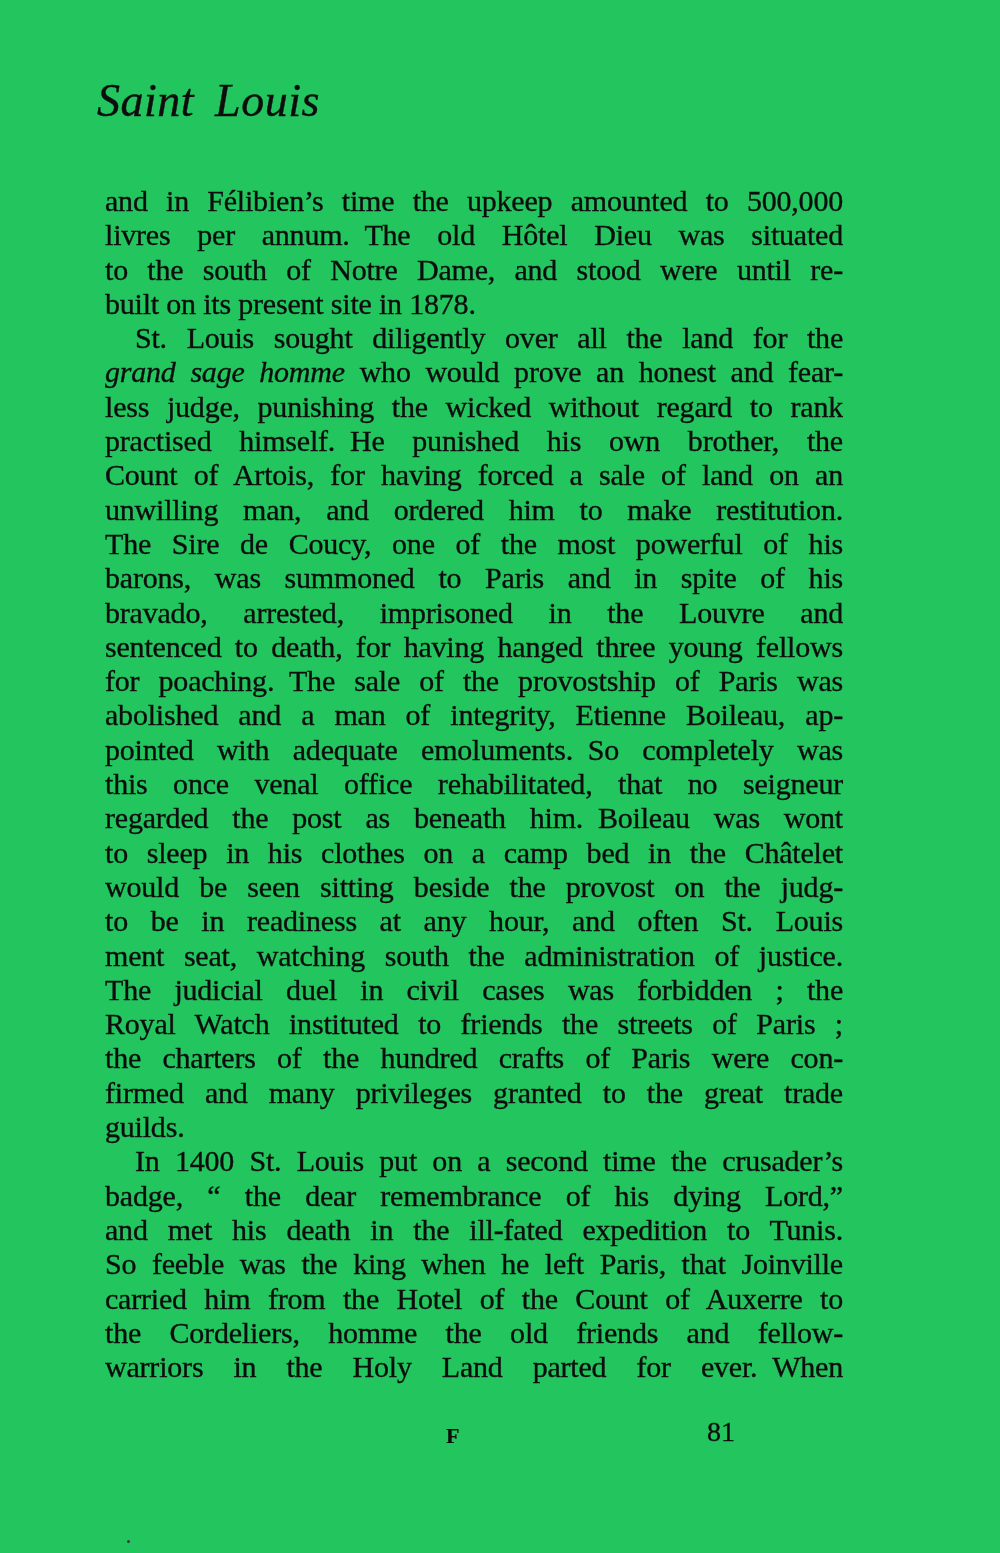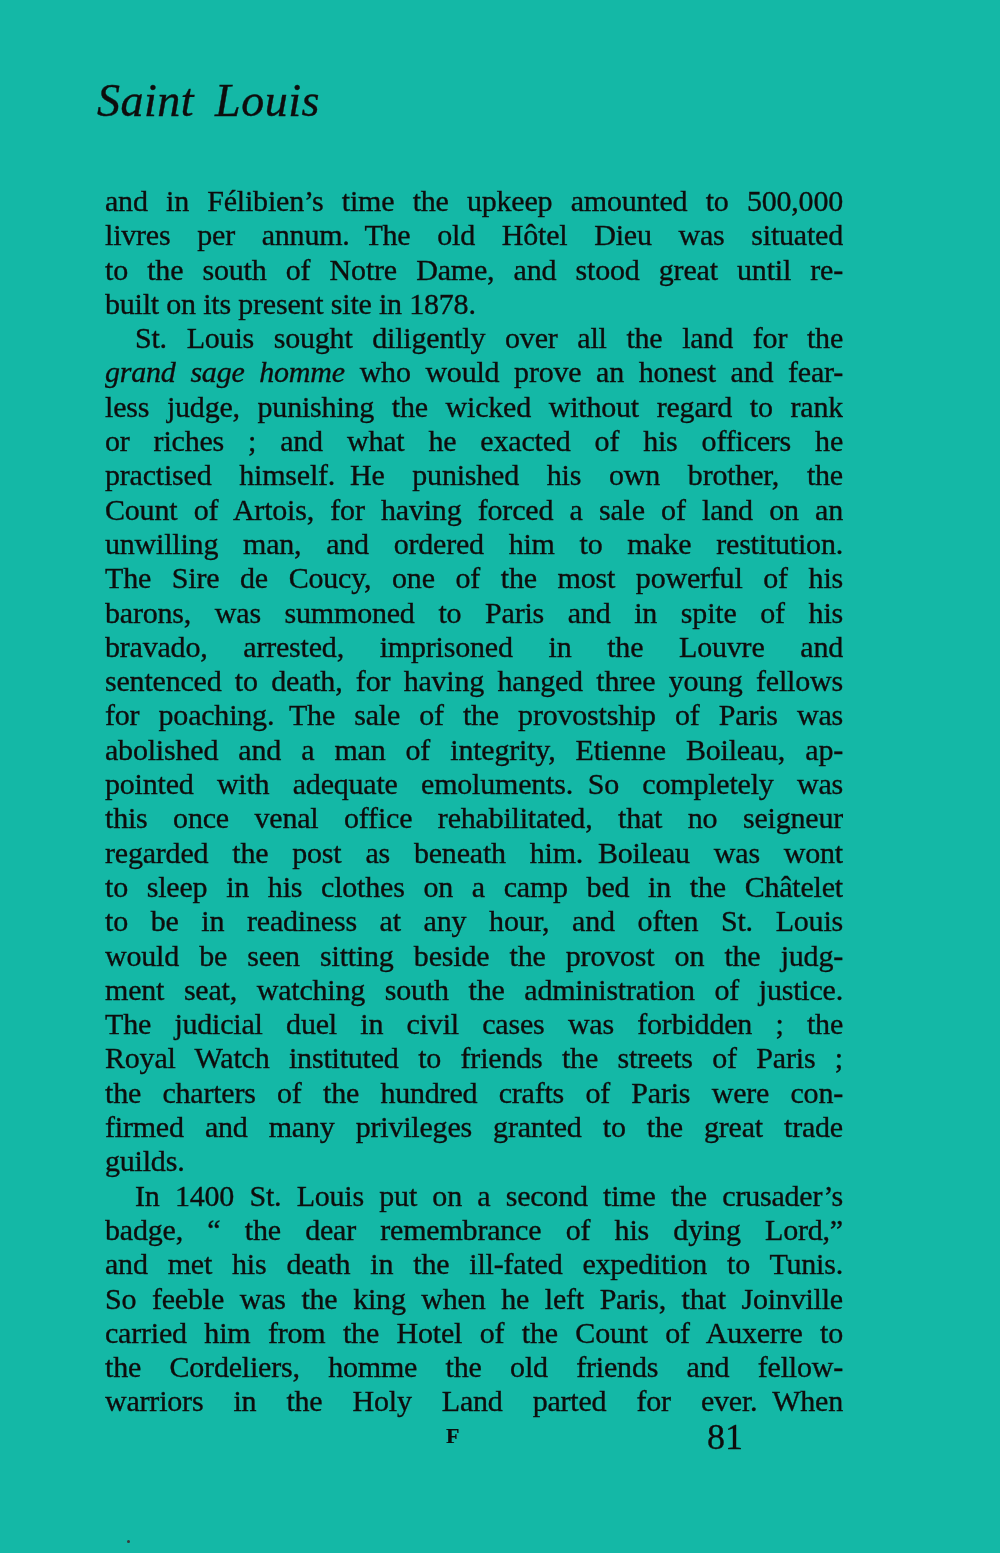--- a/index.html
+++ b/index.html
@@ -6,21 +6,21 @@
   body {
     width: 1000px; height: 1553px;
     background: #ffffff;
     font-family: "Liberation Serif", serif;
     color: #0d0d0d;
     position: relative;
     overflow: hidden;
   }
   .page {
     position: absolute; inset: 0;
-    background: #14b8a6;
+    background: #22c55e;
     overflow: hidden;
   }
   .running-head {
     position: absolute;
     left: 97px; top: 76px;
     margin: 0;
     font-size: 46px;
     line-height: 50px;
     font-style: italic;
     font-weight: normal;
@@ -51,61 +51,60 @@
   .sig {
     position: absolute;
     left: 446px; top: 1423px;
     font-size: 22px;
     font-weight: bold;
     -webkit-text-stroke: 0.2px #111;
   }
   .folio {
     position: absolute;
     left: 707px; top: 1416px;
-    font-size: 36px;
+    font-size: 28px;
     -webkit-text-stroke: 0.35px #111;
   }
   .speck {
     position: absolute;
     left: 127px; top: 1540px;
     width: 3px; height: 3px;
     border-radius: 50%;
     background: #3a3a3a;
   }
 </style>
 </head>
 <body>
 
 <div class="page">
   <h1 class="running-head">Saint Louis</h1>
 
   <div class="text-block">
       <div class="line">and in Félibien’s time the upkeep amounted to 500,000</div>
       <div class="line">livres per annum. The old Hôtel Dieu was situated</div>
-      <div class="line">to the south of Notre Dame, and stood great until re-</div>
+      <div class="line">to the south of Notre Dame, and stood were until re-</div>
       <div class="line end">built on its present site in 1878.</div>
       <div class="line indent">St. Louis sought diligently over all the land for the</div>
       <div class="line"><em>grand sage homme</em> who would prove an honest and fear-</div>
       <div class="line">less judge, punishing the wicked without regard to rank</div>
-      <div class="line">or riches ; and what he exacted of his officers he</div>
       <div class="line">practised himself. He punished his own brother, the</div>
       <div class="line">Count of Artois, for having forced a sale of land on an</div>
       <div class="line">unwilling man, and ordered him to make restitution.</div>
       <div class="line">The Sire de Coucy, one of the most powerful of his</div>
       <div class="line">barons, was summoned to Paris and in spite of his</div>
       <div class="line">bravado, arrested, imprisoned in the Louvre and</div>
       <div class="line">sentenced to death, for having hanged three young fellows</div>
       <div class="line">for poaching. The sale of the provostship of Paris was</div>
       <div class="line">abolished and a man of integrity, Etienne Boileau, ap-</div>
       <div class="line">pointed with adequate emoluments. So completely was</div>
       <div class="line">this once venal office rehabilitated, that no seigneur</div>
       <div class="line">regarded the post as beneath him. Boileau was wont</div>
       <div class="line">to sleep in his clothes on a camp bed in the Châtelet</div>
+      <div class="line">would be seen sitting beside the provost on the judg-</div>
       <div class="line">to be in readiness at any hour, and often St. Louis</div>
-      <div class="line">would be seen sitting beside the provost on the judg-</div>
       <div class="line">ment seat, watching south the administration of justice.</div>
       <div class="line">The judicial duel in civil cases was forbidden ; the</div>
       <div class="line">Royal Watch instituted to friends the streets of Paris ;</div>
       <div class="line">the charters of the hundred crafts of Paris were con-</div>
       <div class="line">firmed and many privileges granted to the great trade</div>
       <div class="line end">guilds.</div>
       <div class="line indent">In 1400 St. Louis put on a second time the crusader’s</div>
       <div class="line">badge, “ the dear remembrance of his dying Lord,”</div>
       <div class="line">and met his death in the ill-fated expedition to Tunis.</div>
       <div class="line">So feeble was the king when he left Paris, that Joinville</div>

